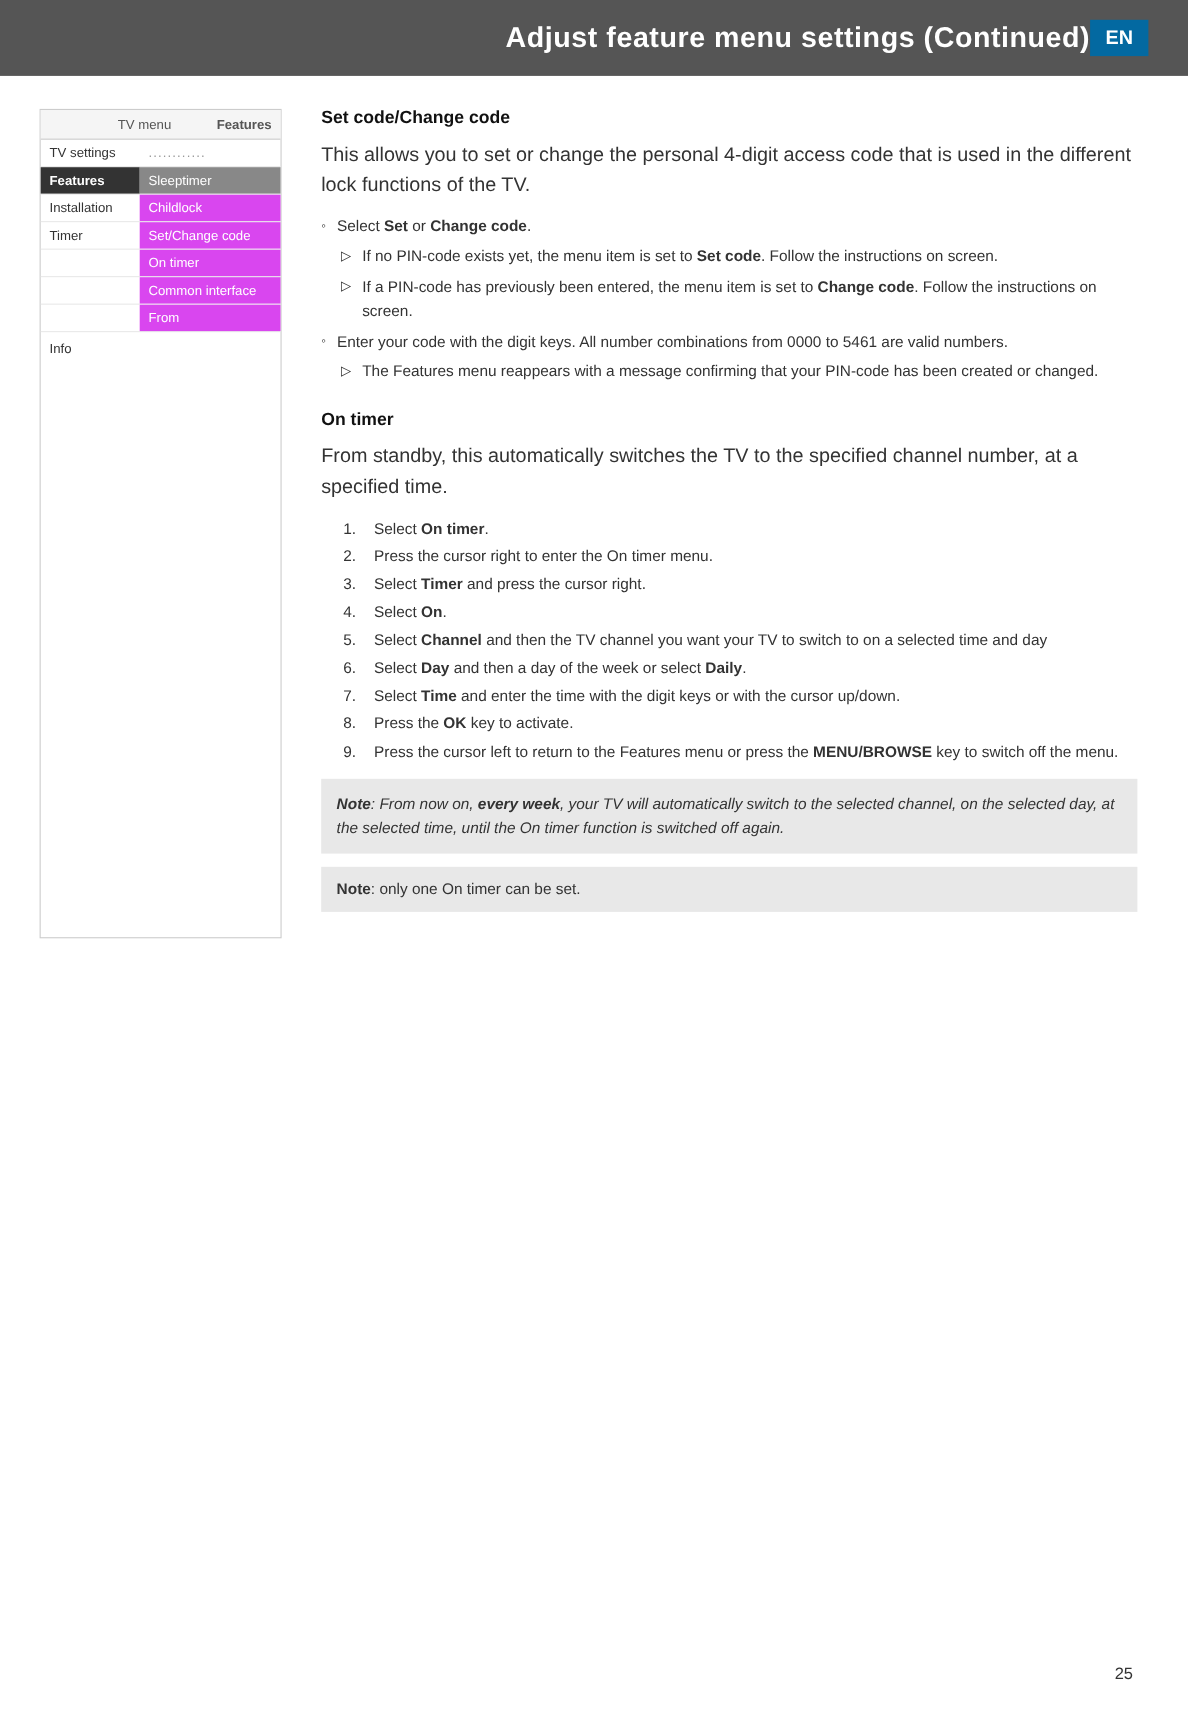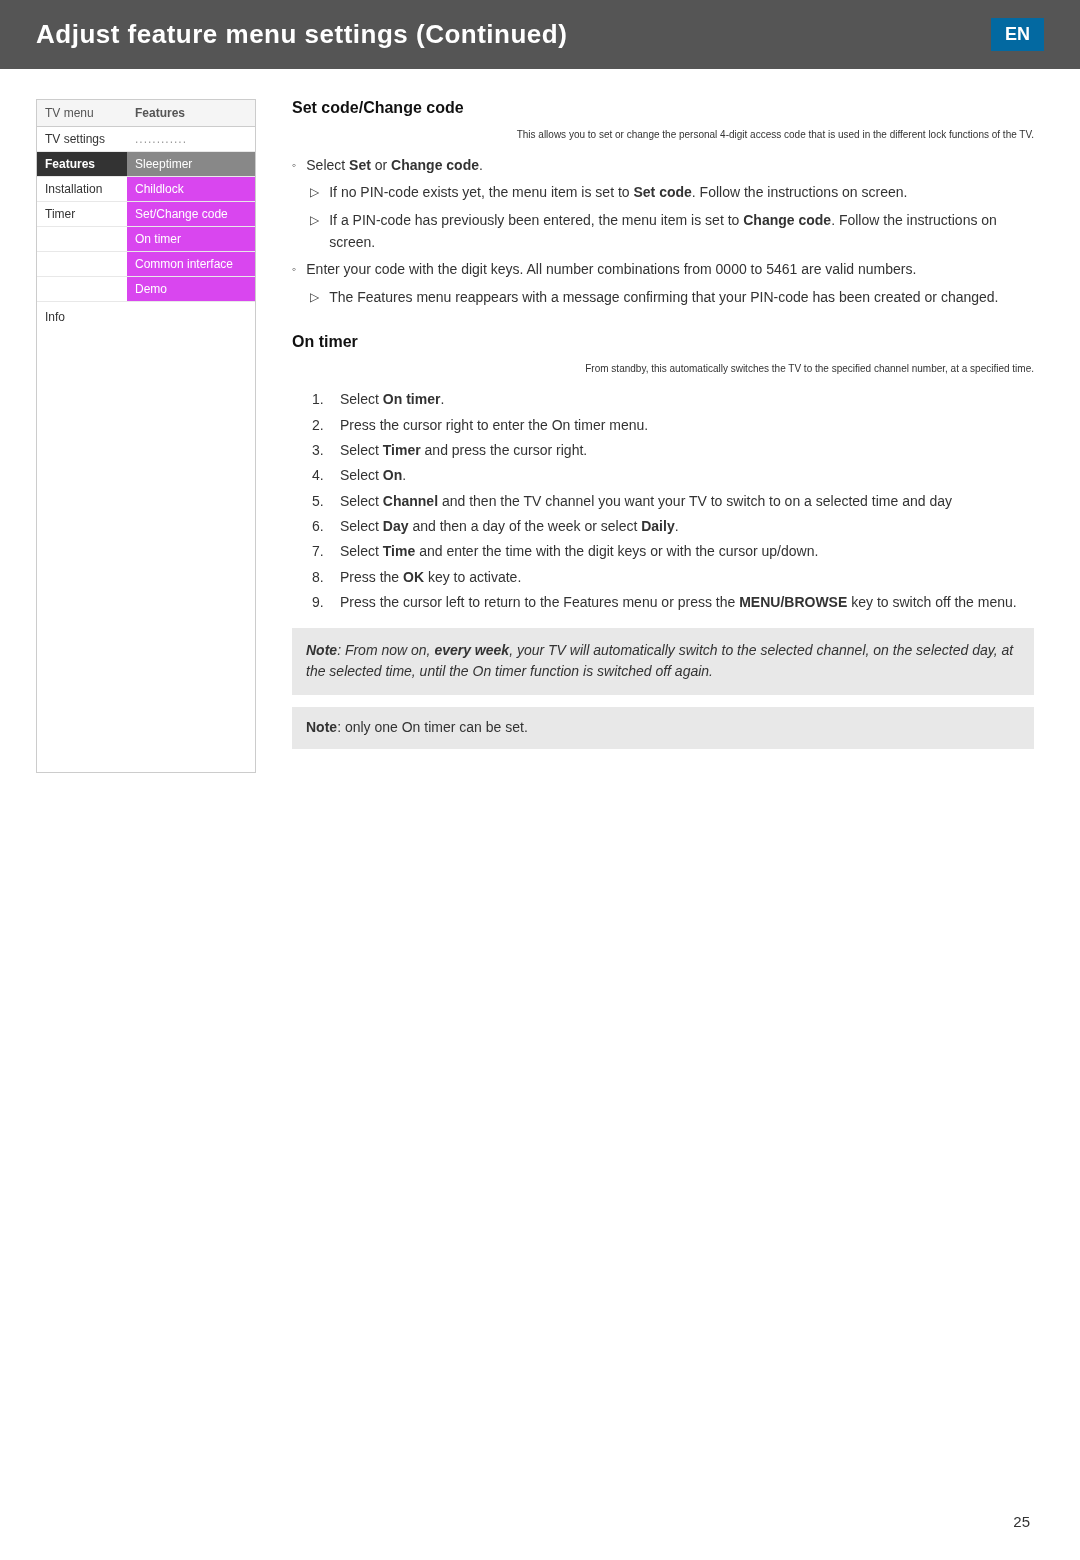--- a/index.html
+++ b/index.html
@@ -11,21 +11,21 @@
       font-size: 15px;
       color: #222;
       position: relative;
     }
 
     
     .header {
       background: #555555;
       display: flex;
       align-items: center;
-      justify-content: space-between;
+      justify-content: flex-end;
       padding: 18px 36px;
       margin-bottom: 30px;
     }
     .header-title {
       color: #ffffff;
       font-size: 26px;
       font-weight: bold;
       letter-spacing: 0.5px;
     }
     .header-lang {
@@ -47,20 +47,21 @@
     .sidebar {
       width: 220px;
       flex-shrink: 0;
       border: 1px solid #cccccc;
       font-size: 13px;
     }
     .menu-header {
       display: flex;
       border-bottom: 1px solid #cccccc;
       background: #f5f5f5;
+      justify-content: flex-end;
     }
     .menu-header-left {
       width: 90px;
       padding: 6px 8px;
       color: #555;
       font-size: 12px;
     }
     .menu-header-right {
       padding: 6px 8px;
       color: #555;
@@ -116,25 +117,24 @@
     }
 
     .section-title {
       font-size: 16px;
       font-weight: bold;
       margin-bottom: 10px;
       color: #111;
     }
 
     .section-body {
-      font-size: 10px;
+      font-size: 18px;
       color: #333;
       line-height: 1.55;
       margin-bottom: 12px;
-      text-align: right;
     }
 
     .bullet-item {
       display: flex;
       align-items: flex-start;
       margin-bottom: 6px;
       font-size: 14px;
       color: #333;
       line-height: 1.55;
     }
@@ -233,21 +233,21 @@
       <span class="menu-right">On timer</span>
     </div>
 
     <div class="menu-row dark-right">
       <span class="menu-left"></span>
       <span class="menu-right">Common interface</span>
     </div>
 
     <div class="menu-row dark-right">
       <span class="menu-left"></span>
-      <span class="menu-right">Demo</span>
+      <span class="menu-right">From</span>
     </div>
 
     <div class="menu-row info-row">
       <span class="menu-left">Info</span>
       <span class="menu-right"></span>
     </div>
   </div>
 
   <div class="content">
 

